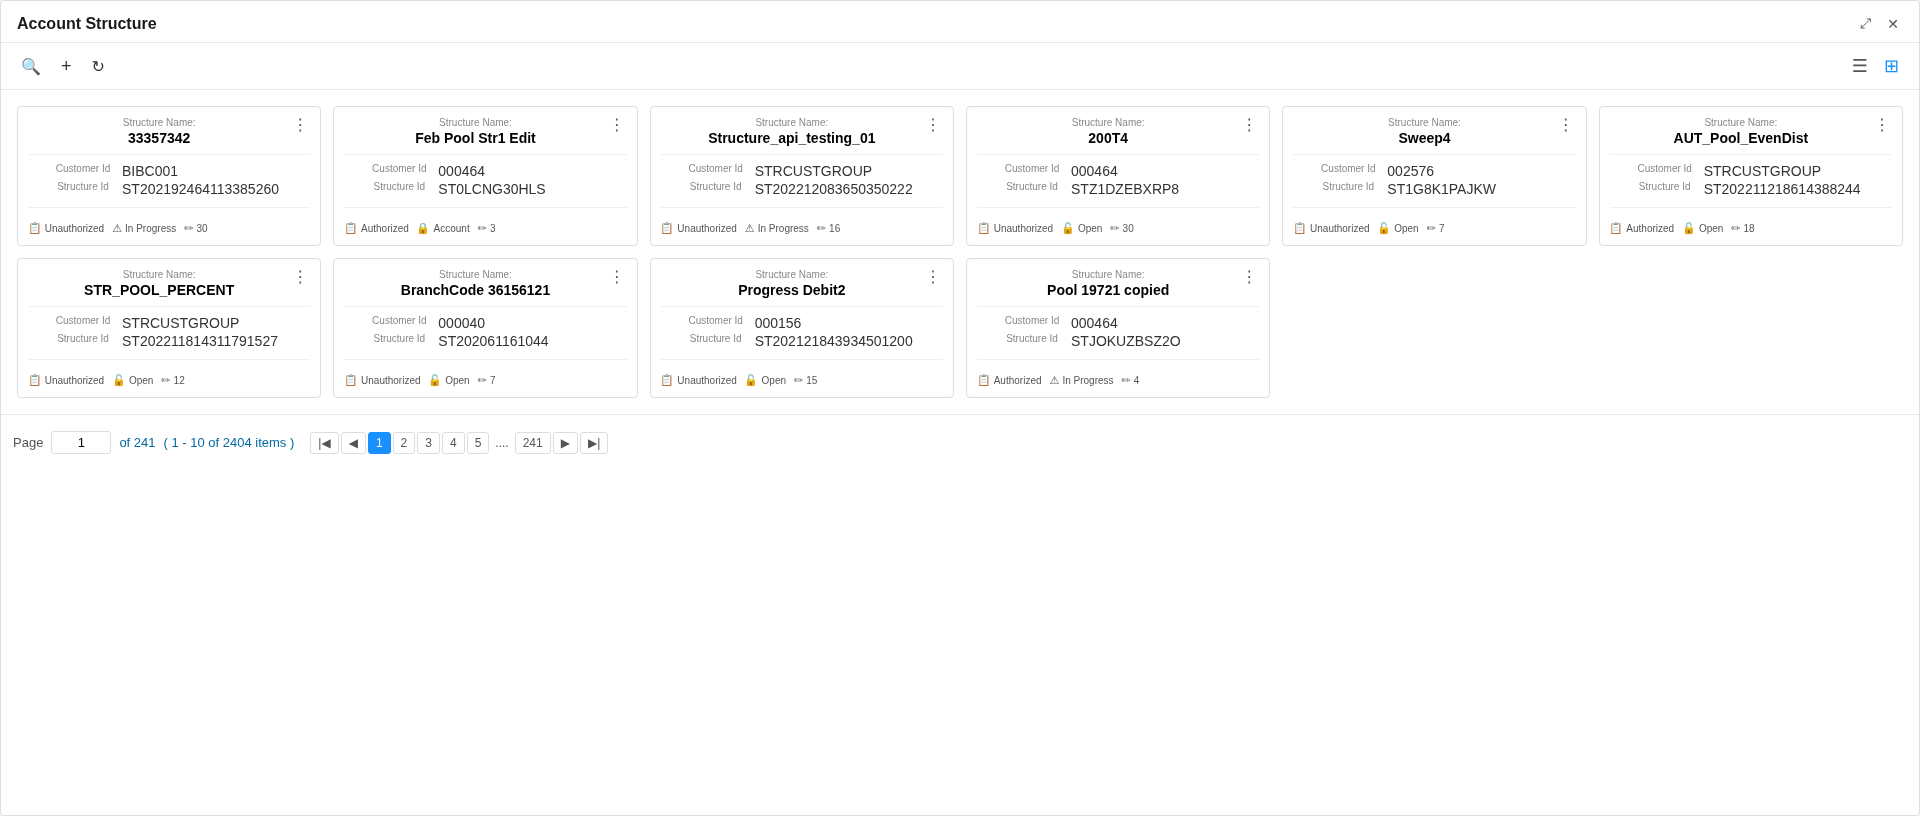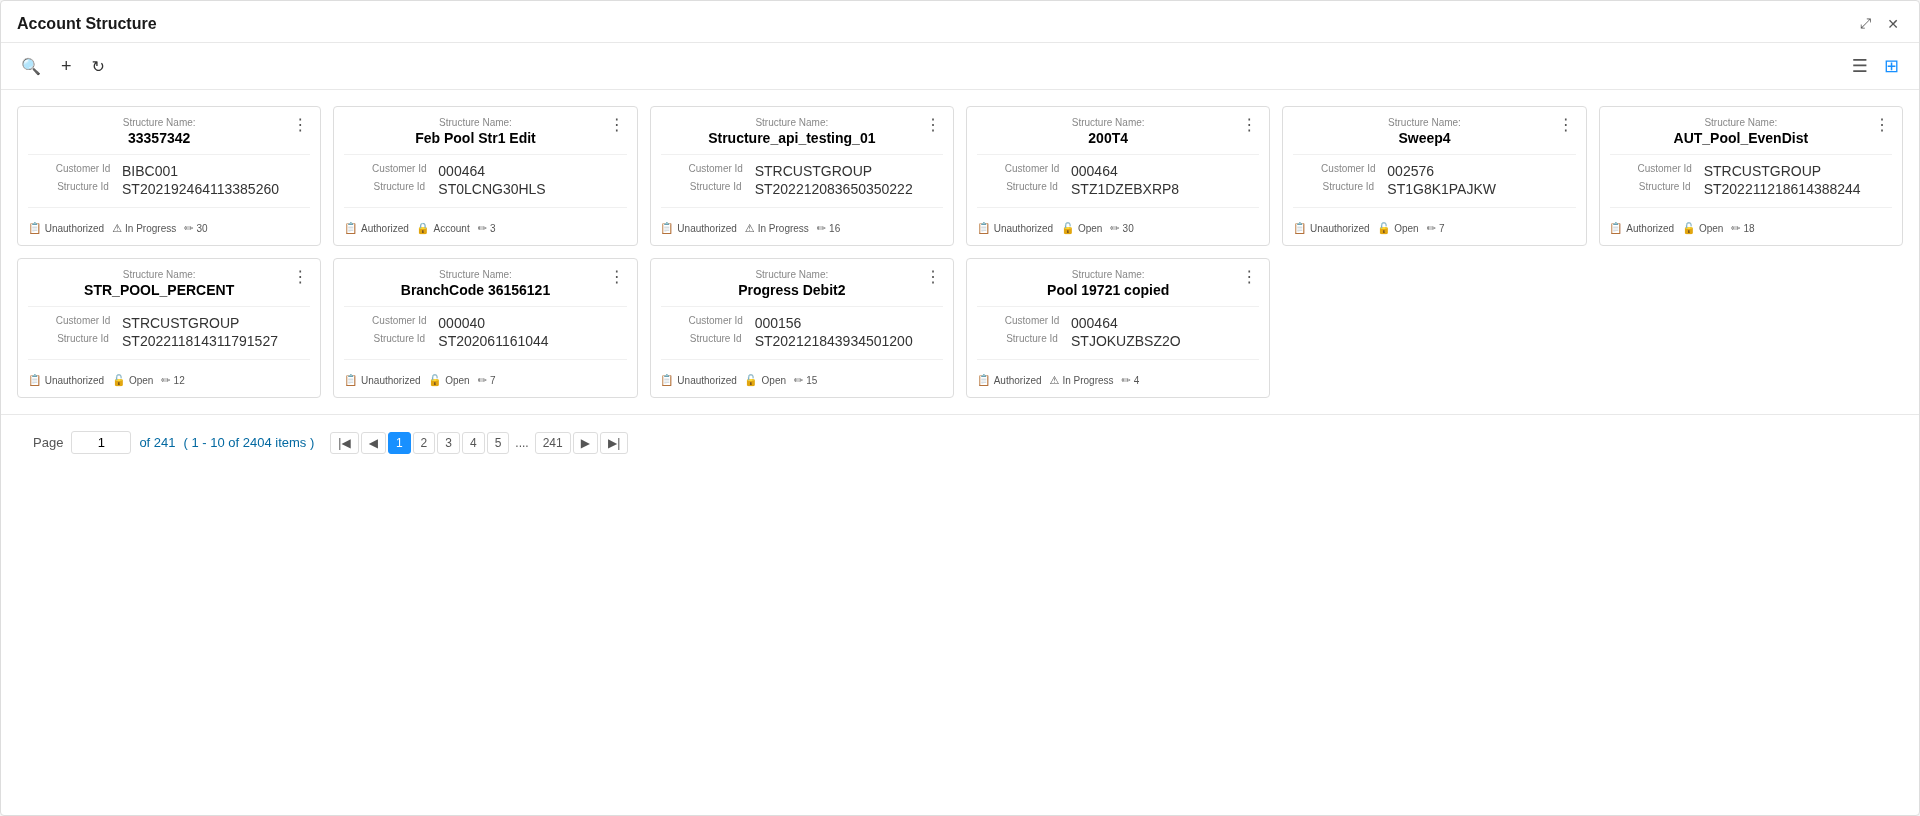--- a/index.html
+++ b/index.html
@@ -200,21 +200,21 @@
       align-items: center;
       gap: 3px;
       font-size: 10px;
       color: #555;
     }
 
     
     .pagination-bar {
       display: flex;
       align-items: center;
-      padding: 16px 32px;
+      padding: 16px 12px;
       gap: 8px;
       border-top: 1px solid #e8e8e8;
     }
 
     .page-label {
       font-size: 13px;
       color: #555;
     }
 
     .page-input {

